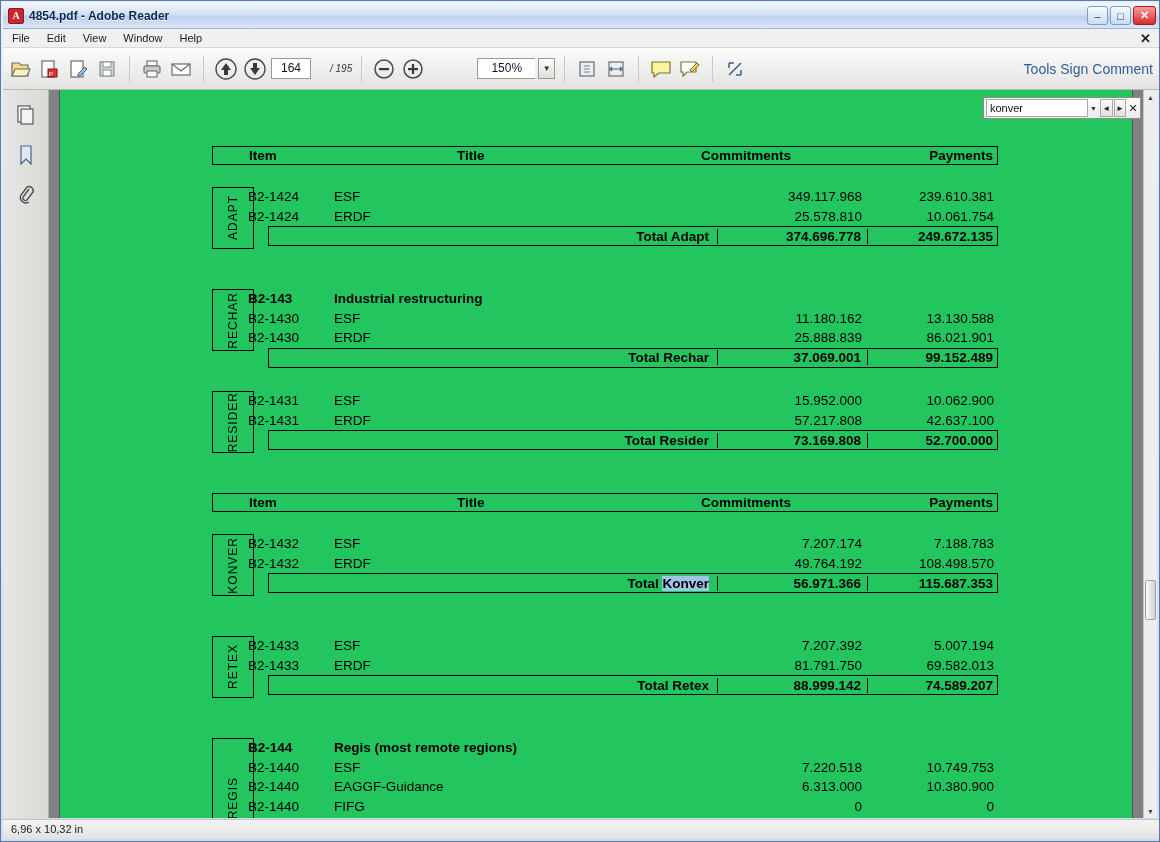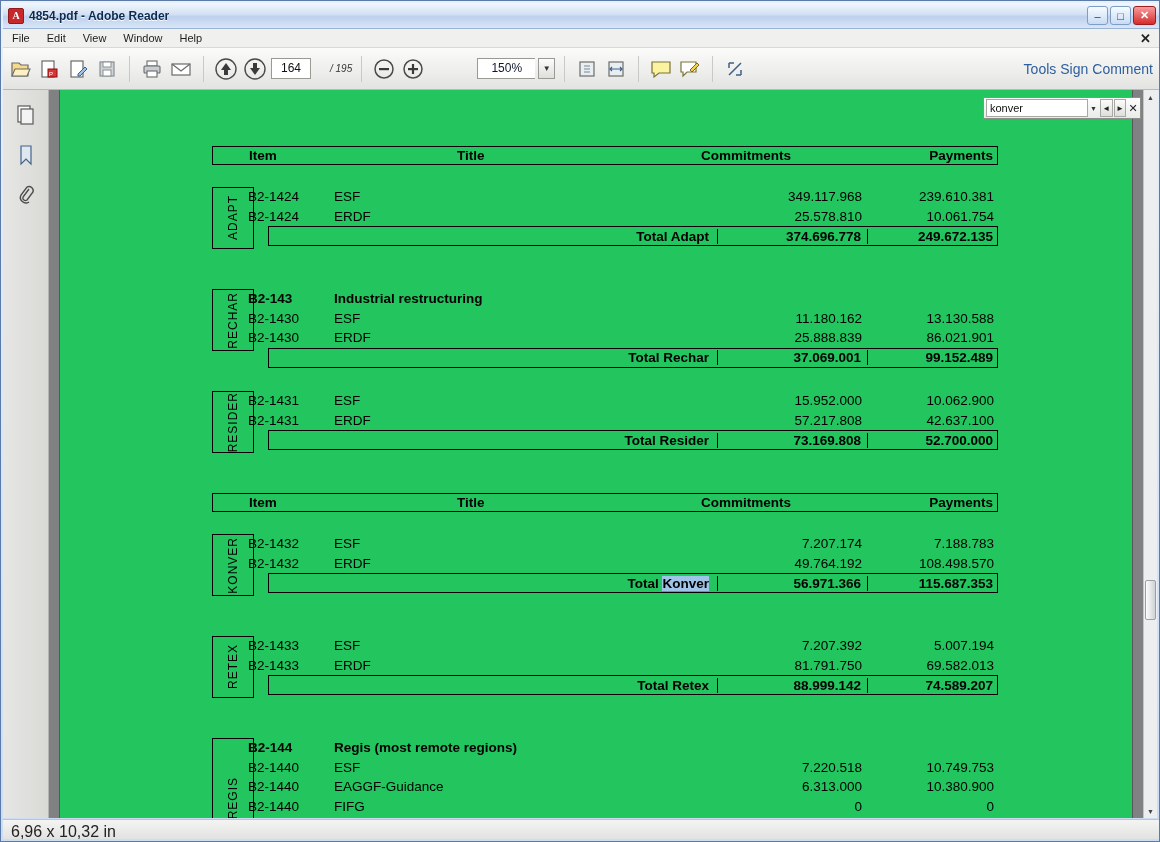--- a/index.html
+++ b/index.html
@@ -149,21 +149,21 @@
     display: flex; align-items: center; justify-content: center; font-size: 7px; color: #444;
   }
 
   
   .statusbar {
     position: absolute; left: 2px; bottom: 2px; width: 1156px; height: 20px;
     background: linear-gradient(to bottom, #f4f5f3, #e2e3e0);
     border-top: 1px solid #c3c4c0;
   }
   .status-dim {
-    position: absolute; left: 8px; top: 3px; font-size: 16px; color: #222;
+    position: absolute; left: 8px; top: 3px; font-size: 11px; color: #222;
   }
 
   
   .findbar {
     position: absolute; right: 18px; top: 96px;
     width: 158px; height: 22px;
     background: linear-gradient(to bottom, #fdfdfd, #e9eaea);
     border: 1px solid #8e8f8b;
     display: flex; align-items: center;
   }

